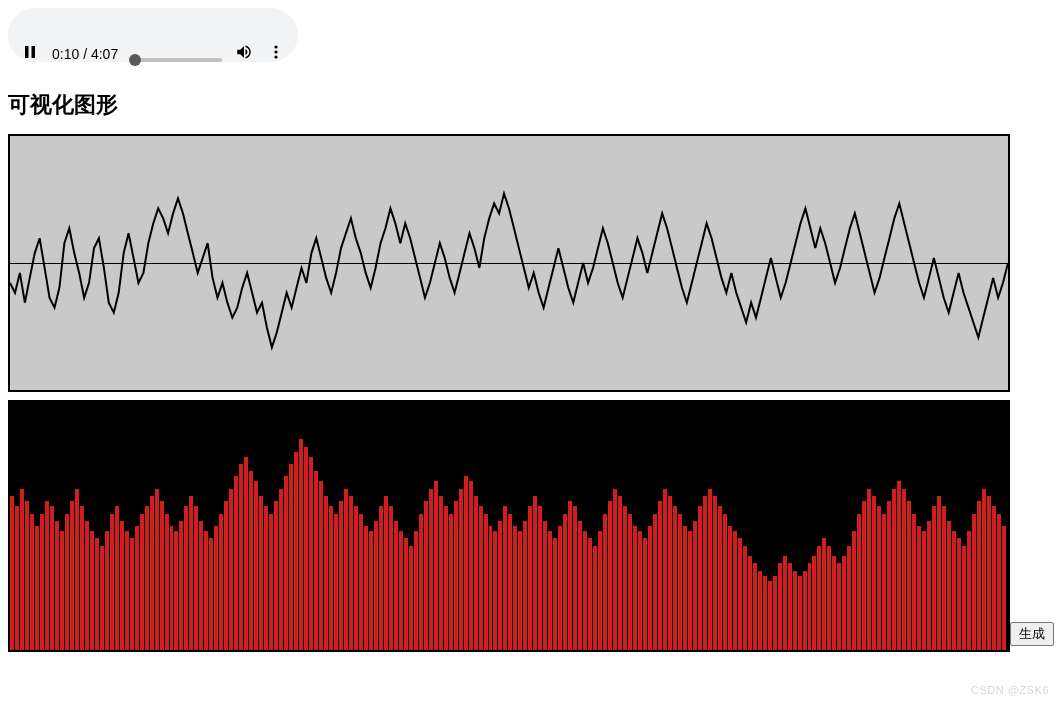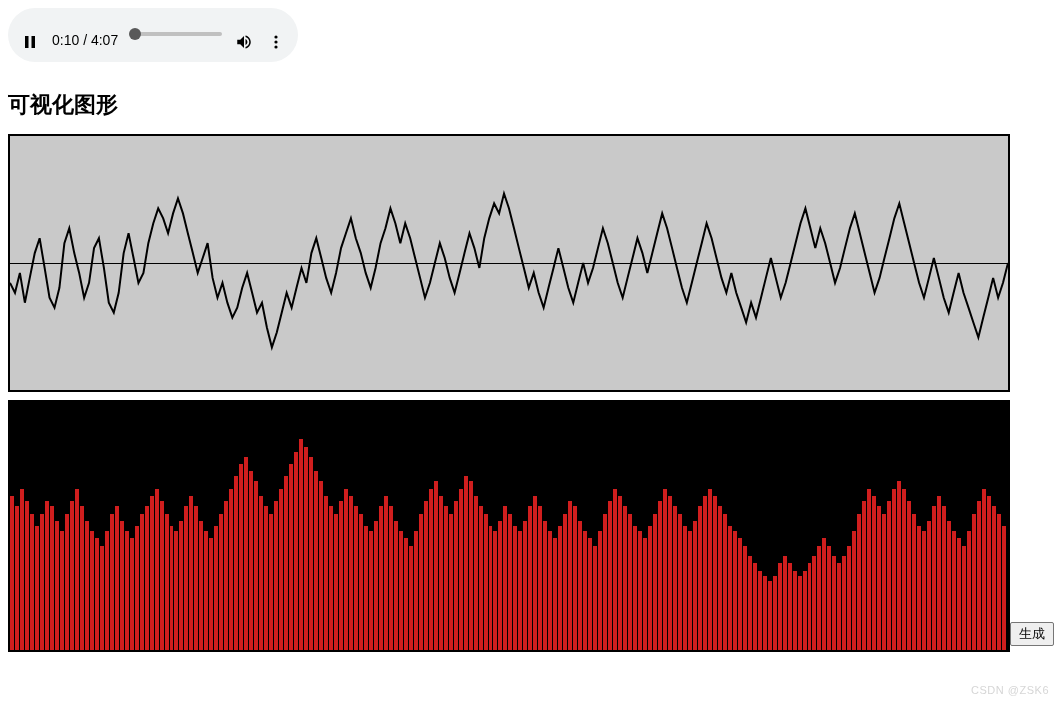--- a/index.html
+++ b/index.html
@@ -4,24 +4,24 @@
   <style>
     * { margin: 0; padding: 0; box-sizing: border-box; }
     body {
       font-family: -apple-system, BlinkMacSystemFont, "Segoe UI", Arial, sans-serif;
       background: #fff;
       padding: 8px;
       width: 1063px;
     }
     .audio-player {
       display: inline-flex;
-      align-items: flex-start;
+      align-items: flex-end;
       background: #f1f3f4;
       border-radius: 30px;
-      padding: 24px 12px;
+      padding: 0 12px;
       gap: 12px;
       margin-bottom: 20px;
       width: 290px;
       height: 54px;
     }
     .play-btn {
       width: 20px;
       height: 20px;
       display: flex;
       align-items: center;

